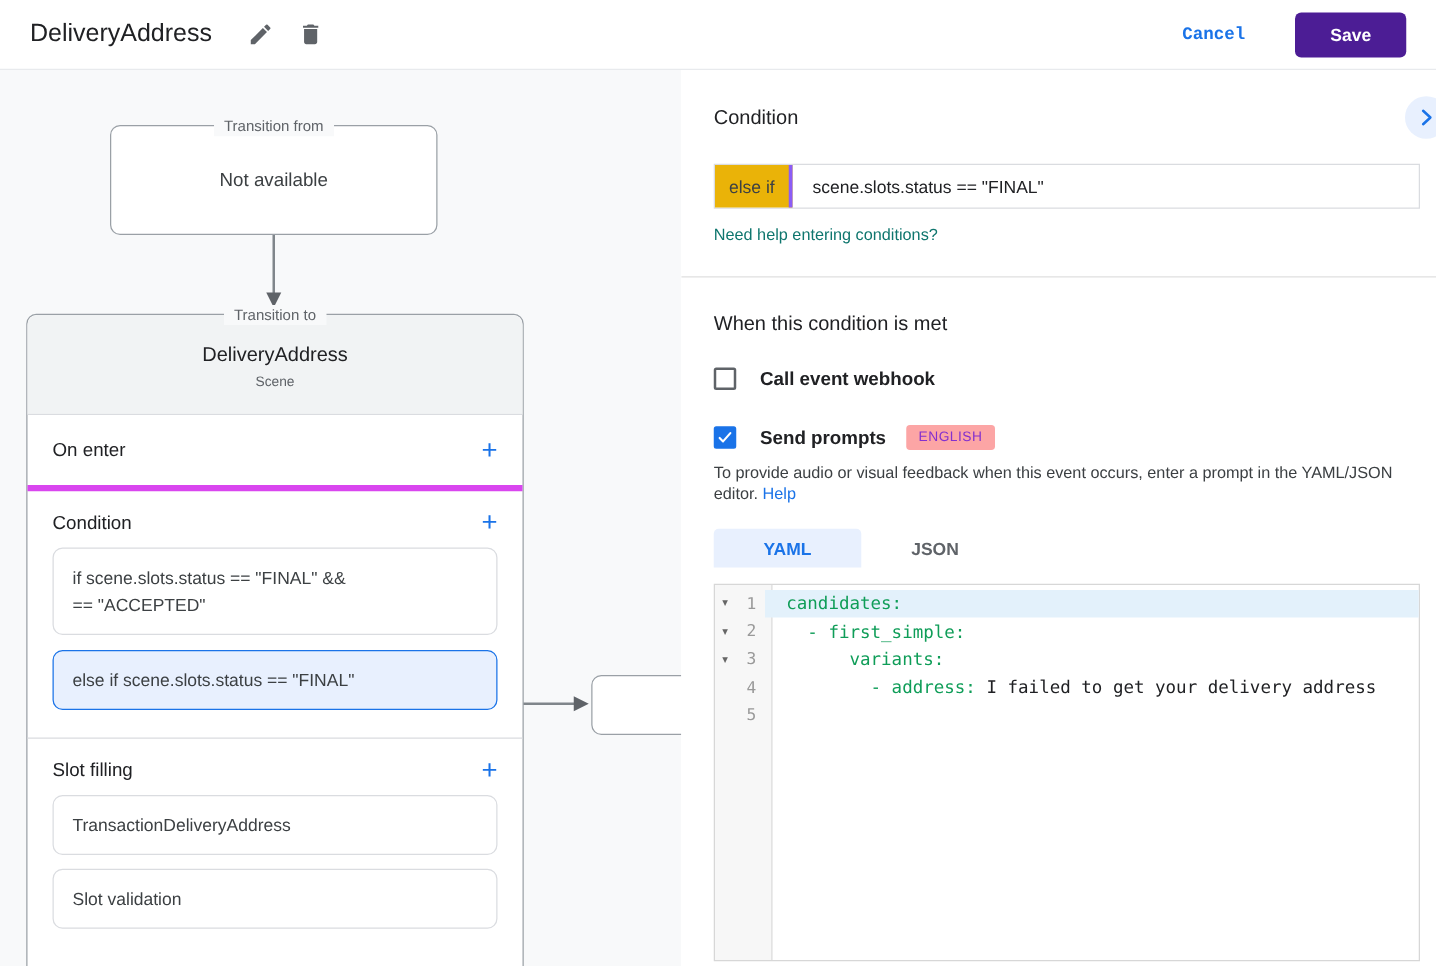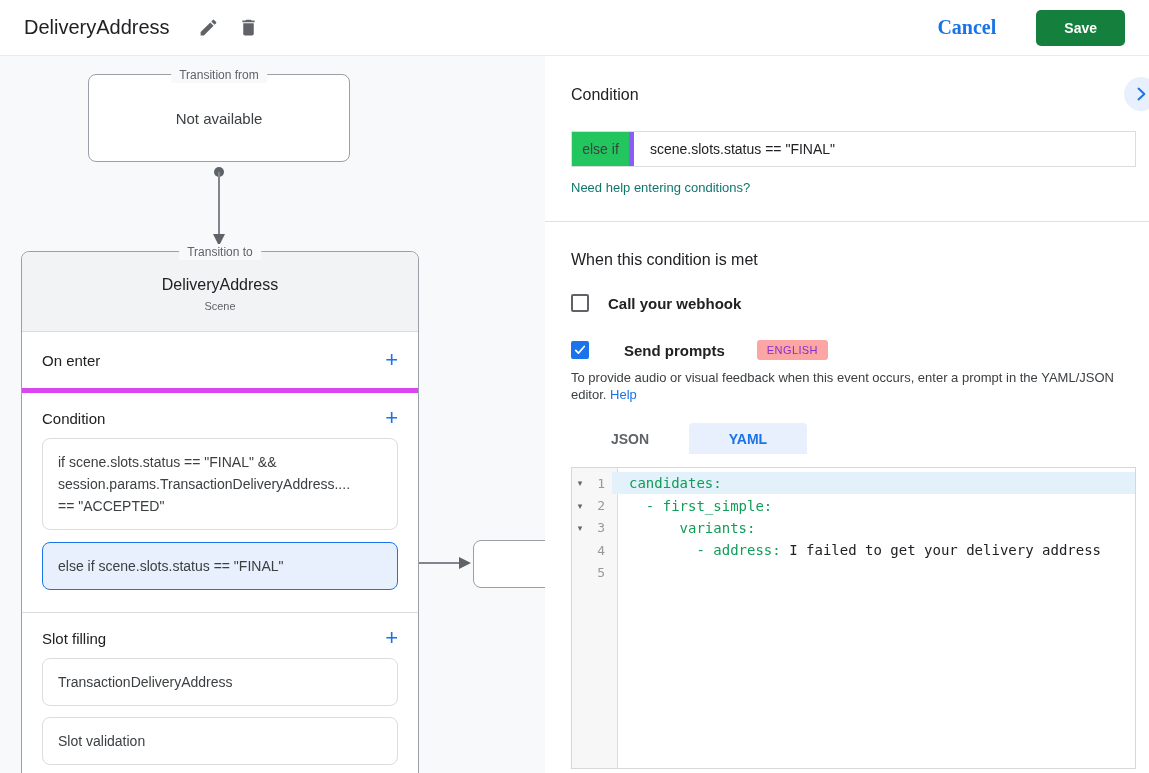--- a/index.html
+++ b/index.html
@@ -7,31 +7,31 @@
     font-family:"Liberation Sans","DejaVu Sans",sans-serif; color:#202124; }
 
   
   .header { position:absolute; left:0; top:0; width:1149px; height:56px; background:#fff;
     border-bottom:1px solid #e8eaed; display:flex; align-items:center; padding:0 24px; z-index:5; }
   .page-title { font-size:20px; color:#202124; margin-right:22px; }
   .icon-btn { width:34px; height:34px; display:flex; align-items:center; justify-content:center;
     border:none; background:transparent; cursor:pointer; margin-right:6px; }
   .icon-btn svg { fill:#5f6368; }
   .header-spacer { flex:1; }
-  .text-btn { border:none; background:transparent; color:#1a73e8; font-size:20px; font-weight:700;
-    cursor:pointer; margin-right:40px; font-family:Liberation Serif, serif; }
-  .primary-btn { background:#15803d; color:#fff; border:none; border-radius:5px; font-weight:700;
+  .text-btn { border:none; background:transparent; color:#1a73e8; font-size:14px; font-weight:700;
+    cursor:pointer; margin-right:40px; font-family:Liberation Mono, monospace; }
+  .primary-btn { background:#4c1d95; color:#fff; border:none; border-radius:5px; font-weight:700;
     font-size:14px; padding:0 28px; height:36px; cursor:pointer; font-family:inherit; }
 
   
   .canvas { position:absolute; left:0; top:56px; width:545px; height:717px;
     background:#f8f9fa; overflow:hidden; }
   .canvas svg.connectors { position:absolute; left:0; top:0; pointer-events:none; }
 
-  .tfrom-box { position:absolute; left:88px; top:18px; width:262px; height:88px; background:#fff;
+  .tfrom-box { position:absolute; left:88px; top:44px; width:262px; height:88px; background:#fff;
     border:1px solid #9aa0a6; border-radius:8px; display:flex; align-items:center; justify-content:center; }
   .legend { position:absolute; top:-8px; left:50%; transform:translateX(-50%); background:#f8f9fa;
     padding:0 8px; font-size:12px; color:#5f6368; white-space:nowrap; line-height:16px; }
   .tfrom-value { font-size:15px; color:#3c4043; }
 
   .scene-card { position:absolute; left:21px; top:195px; width:398px; height:620px; background:#fff;
     border:1px solid #9aa0a6; border-radius:8px; }
   .scene-header { height:80px; background:#f1f3f4; border-bottom:1px solid #dadce0;
     border-radius:8px 8px 0 0; text-align:center; padding-top:24px; }
   .scene-title { font-size:16px; color:#202124; }
@@ -58,31 +58,31 @@
     border:1px solid #9aa0a6; border-radius:8px; }
 
   
   .panel { position:absolute; left:545px; top:56px; width:604px; height:717px; background:#fff;
     overflow:hidden; padding:0 13px 0 26px; }
   .panel-heading { margin-top:30px; font-size:16px; font-weight:400; color:#202124; }
   .collapse-btn { position:absolute; right:-9px; top:21px; width:34px; height:34px; border-radius:50%;
     background:#e8f0fe; border:none; cursor:pointer; display:flex; align-items:center; justify-content:center; }
 
   .cond-row { margin-top:27px; display:flex; height:36px; border:1px solid #dadce0; background:#fff; }
-  .cond-operator { width:62px; background:#22c55e; border-right:5px solid #8b5cf6; display:flex;
+  .cond-operator { width:62px; background:#eab308; border-right:3px solid #8b5cf6; display:flex;
     align-items:center; justify-content:center; font-size:14px; color:#3c4043; }
   .cond-value { flex:1; display:flex; align-items:center; padding-left:16px; font-size:14px;
     color:#202124; white-space:nowrap; overflow:hidden; cursor:text; }
   .link { margin-top:13px; font-size:13px; color:#0f766e; cursor:pointer; width:max-content; }
   .divider { border-top:1px solid #e0e0e0; margin:26px -13px 0 -26px; height:0; }
 
   .when-heading { margin-top:29px; font-size:16px; font-weight:400; color:#202124; }
   .check-row { display:flex; align-items:center; }
   .check-row.webhook { margin-top:25px; }
-  .check-row.prompts { margin-top:28px;gap:16px; }
+  .check-row.prompts { margin-top:28px; }
   .checkbox { width:18px; height:18px; border:2px solid #5f6368; border-radius:2px; background:#fff;
     cursor:pointer; flex:0 0 auto; }
   .checkbox.checked { background:#1a73e8; border-color:#1a73e8; display:flex; align-items:center;
     justify-content:center; }
   .check-label { margin-left:19px; font-size:15px; font-weight:700; color:#202124; }
   .lang-badge { margin-left:16px; background:#fca5a5; color:#8430ce; font-size:11px; font-weight:400;
     letter-spacing:.4px; padding:4px 10px; border-radius:3px; }
 
   .desc { margin-top:9px; font-size:13px; color:#3c4043; line-height:17px; max-width:566px; }
   .desc .inline-link { color:#1a73e8; cursor:pointer; }
@@ -160,21 +160,20 @@
       <button class="add-btn">+</button>
     </div>
 
     <div class="card-section">
       <div class="section-head">
         <div class="section-label">Condition</div>
         <button class="add-btn">+</button>
       </div>
       <div class="cond-box">
         <span>if scene.slots.status == "FINAL" &amp;&amp;</span>
-        <span>session.params.TransactionDeliveryAddress....</span>
         <span>== "ACCEPTED"</span>
       </div>
       <div class="cond-box selected">
         <span>else if scene.slots.status == "FINAL"</span>
       </div>
     </div>
 
     <div class="card-section last">
       <div class="section-head">
         <div class="section-label">Slot filling</div>
@@ -204,38 +203,38 @@
   </div>
 
   <div class="link">Need help entering conditions?</div>
 
   <div class="divider"></div>
 
   <div class="when-heading">When this condition is met</div>
 
   <div class="check-row webhook">
     <div class="checkbox"></div>
-    <div class="check-label">Call your webhook</div>
+    <div class="check-label">Call event webhook</div>
   </div>
 
   <div class="check-row prompts">
     <div class="checkbox checked">
       <svg width="14" height="14" viewBox="0 0 18 18" fill="none">
         <path d="M3.5 9.5 L7 13 L14.5 4.5" stroke="#ffffff" stroke-width="2.2" stroke-linecap="round" stroke-linejoin="round"></path>
       </svg>
     </div>
     <div class="check-label">Send prompts</div>
     <div class="lang-badge">ENGLISH</div>
   </div>
 
   <div class="desc"><span>To provide audio or visual feedback when this event occurs, enter a prompt in the YAML/JSON editor. </span><span class="inline-link">Help</span></div>
 
   <div class="tabs">
+    <div class="tab active">YAML</div>
     <div class="tab">JSON</div>
-    <div class="tab active">YAML</div>
   </div>
 
   <div class="editor">
     <div class="gutter-bg"></div>
     <div class="editor-lines" id="editor-lines">
         <div class="cm-line hl">
           <span class="fold">▾</span>
           <span class="lnum">1</span>
           <span class="code"><span class="tok-key">candidates:</span></span>
         </div>

